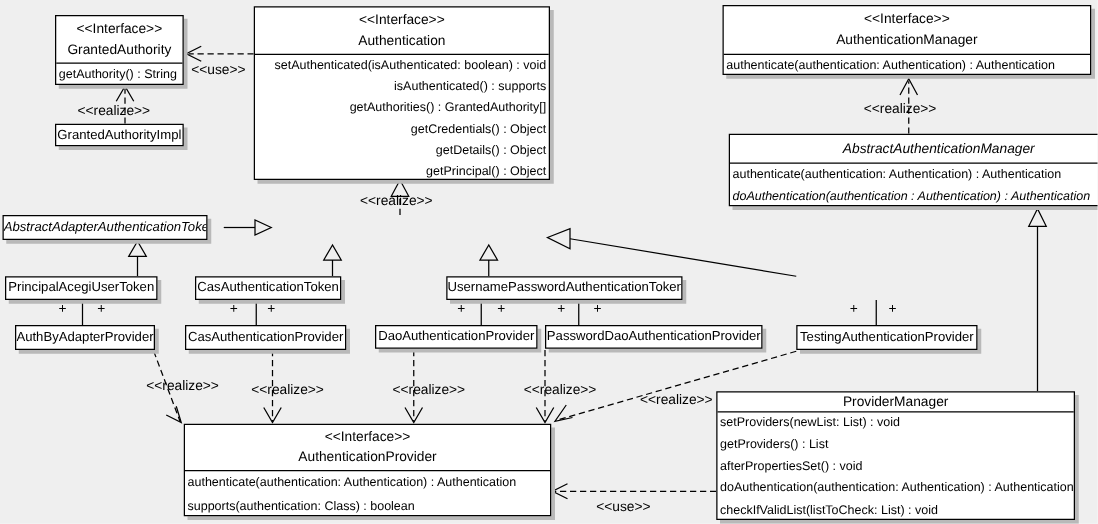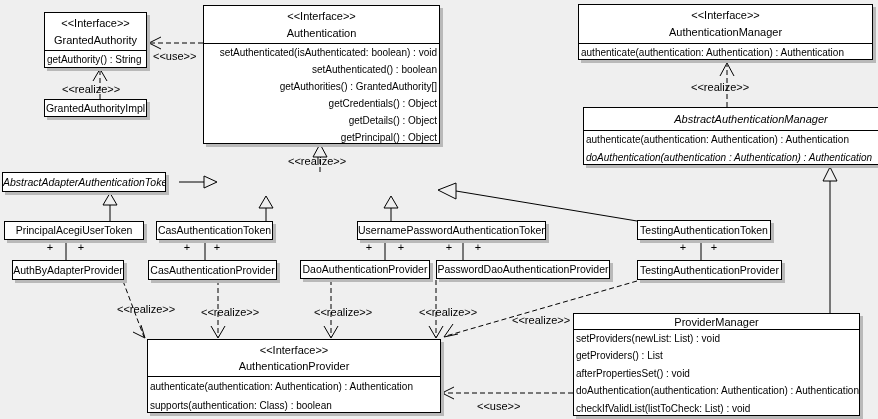--- a/index.html
+++ b/index.html
@@ -154,21 +154,21 @@
     <div class="cname" style="line-height:16px">GrantedAuthorityImpl</div>
   </div>
 
   <div class="uml-box b-authentication" style="left:203px;top:5px;width:237px;height:139px">
     <div class="title two-line">
       <div class="stereo">&lt;&lt;Interface&gt;&gt;</div>
       <div class="cname">Authentication</div>
     </div>
     <div class="methods">
       <div class="m">setAuthenticated(isAuthenticated: boolean) : void</div>
-      <div class="m">setAuthenticated() : boolean</div>
+      <div class="m">isAuthenticated() : supports</div>
       <div class="m">getAuthorities() : GrantedAuthority[]</div>
       <div class="m">getCredentials() : Object</div>
       <div class="m">getDetails() : Object</div>
       <div class="m">getPrincipal() : Object</div>
     </div>
   </div>
 
   <div class="uml-box b-authmanager" style="left:578px;top:4px;width:295px;height:56px">
     <div class="title">
       <div class="stereo">&lt;&lt;Interface&gt;&gt;</div>
@@ -187,35 +187,32 @@
       <div class="m">authenticate(authentication: Authentication) : Authentication</div>
       <div class="m italic">doAuthentication(authentication : Authentication) : Authentication</div>
     </div>
   </div>
 
   <div class="uml-box single" style="left:2px;top:172px;width:164px;height:20px">
     <div class="cname italic" style="line-height:18px">AbstractAdapterAuthenticationToken</div>
   </div>
 
 
-  <div class="uml-box single" style="left:4px;top:221px;width:140px;height:19px">
+  <div class="uml-box single" style="left:4px;top:221px;width:122px;height:19px">
     <div class="cname" style="line-height:17px">PrincipalAcegiUserToken</div>
   </div>
 
   <div class="uml-box single" style="left:156px;top:221px;width:117px;height:19px">
     <div class="cname" style="line-height:17px">CasAuthenticationToken</div>
   </div>
 
   <div class="uml-box single" style="left:357px;top:221px;width:189px;height:19px">
     <div class="cname" style="line-height:17px">UsernamePasswordAuthenticationToken</div>
   </div>
 
-  <div class="uml-box single" style="left:637px;top:220px;width:134px;height:20px">
-    <div class="cname" style="line-height:18px">TestingAuthenticationToken</div>
-  </div>
 
   <div class="uml-box single" style="left:12px;top:260px;width:112px;height:20px">
     <div class="cname" style="line-height:18px">AuthByAdapterProvider</div>
   </div>
 
   <div class="uml-box single" style="left:148px;top:260px;width:129px;height:20px">
     <div class="cname" style="line-height:18px">CasAuthenticationProvider</div>
   </div>
 
   <div class="uml-box single" style="left:300px;top:260px;width:130px;height:19px">

